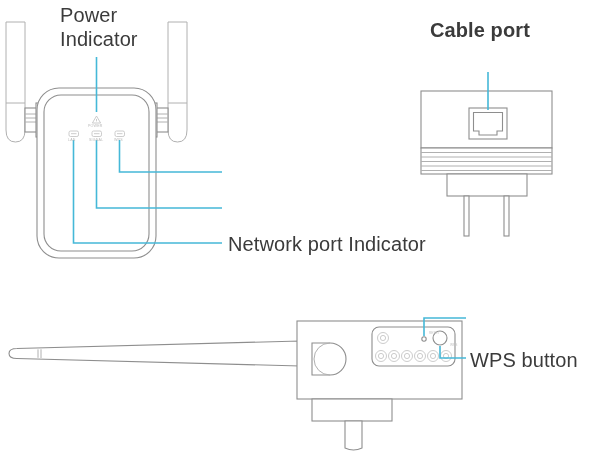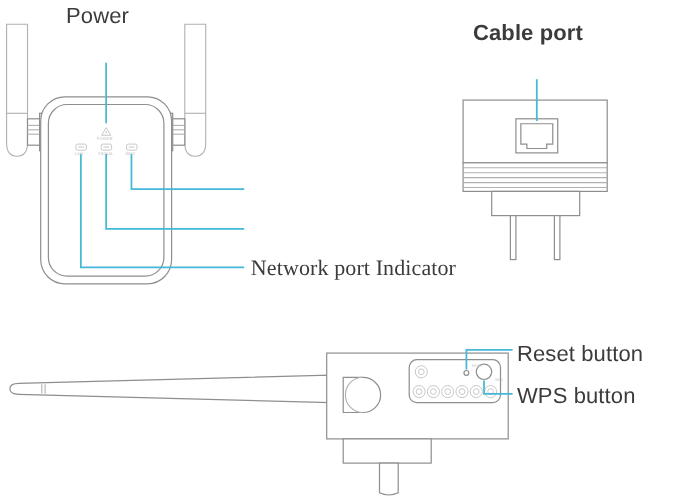--- a/index.html
+++ b/index.html
@@ -19,21 +19,21 @@
     line-height:24px;
     color:#3b3b3b;
     white-space:nowrap;
     letter-spacing:0.1px;
   }
   .lbl-pwr{left:60px;top:3px;text-align:left;}
   .lbl-pwr span{display:block;}
   .lbl-cable{left:430px;top:18px;font-weight:bold;}
   .lbl-wps-i{left:228px;top:161px;}
   .lbl-sig-i{left:228px;top:198px;}
-  .lbl-net-i{left:228px;top:232px;font-family:Liberation Serif, serif;}
+  .lbl-net-i{left:228px;top:232px;}
   .lbl-reset{left:470px;top:310px;}
   .lbl-wpsb{left:470px;top:348px;}
   .micro{
     position:absolute;
     font-size:3.6px;
     line-height:4px;
     color:#b9b9b9;
     letter-spacing:0.2px;
     white-space:nowrap;
     font-family:"Liberation Sans", sans-serif;
@@ -181,29 +181,29 @@
       <path class="ow" d="M345,421 L362,421 L362,448 Q353.5,452 345,448 Z"></path>
     </g>
 
     <path class="lead" d="M424,336 L424,318 L466,318"></path>
 
     <path class="lead" d="M440,346 L440,358 L466,358"></path>
   </svg>
 
   <div class="lbl lbl-pwr">
     <span>Power</span>
+    <span>Indicator</span>
   </div>
 
   <div class="lbl lbl-cable">Cable port</div>
 
 
 
   <div class="lbl lbl-net-i">Network port Indicator</div>
 
-  <div class="lbl lbl-reset">Reset button</div>
 
   <div class="lbl lbl-wpsb">WPS button</div>
 
   <div class="micro" style="left:88px;top:124px;">POWER</div>
   <div class="micro" style="left:68px;top:138px;">LAN</div>
   <div class="micro" style="left:89px;top:138px;">SIGNAL</div>
   <div class="micro" style="left:114px;top:138px;">WPS</div>
 
   <div class="micro-side" style="left:429px;top:331px;">RESET</div>
   <div class="micro-side" style="left:450px;top:343px;">WPS</div>

